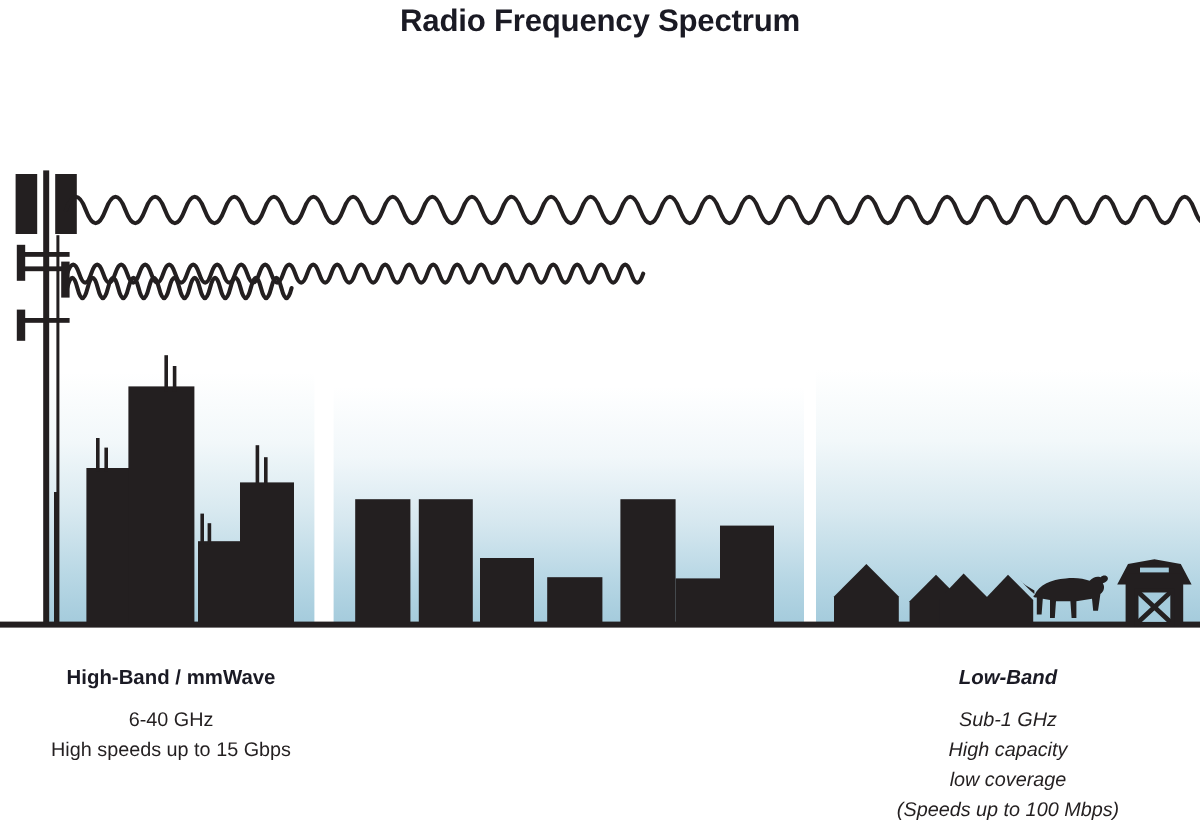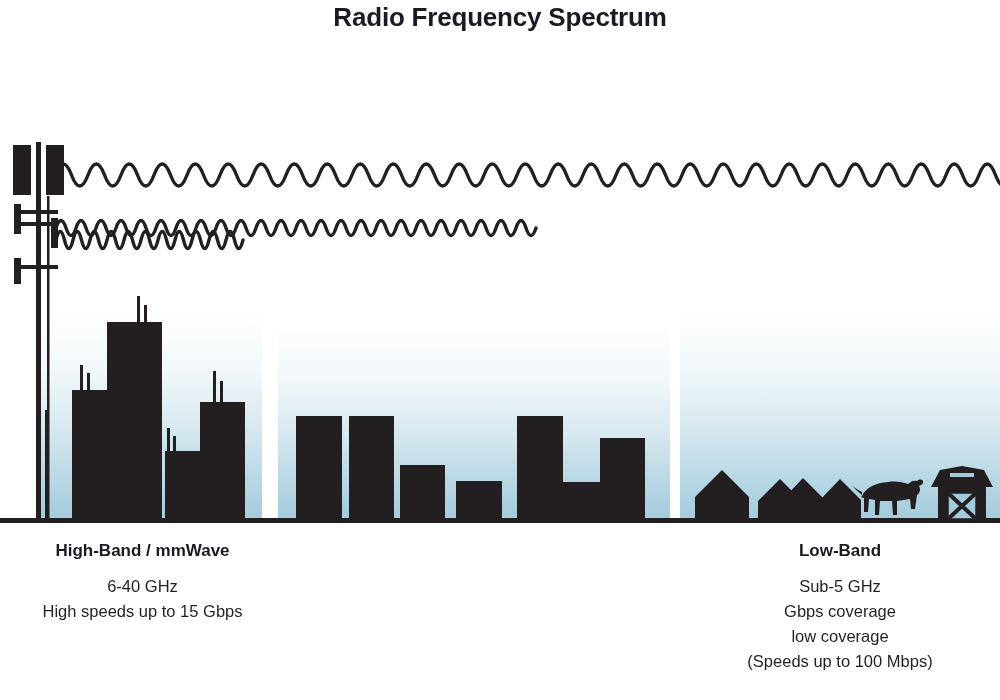--- a/index.html
+++ b/index.html
@@ -44,26 +44,26 @@
   }
   .labels {
     position: absolute;
     left: 0;
     top: 540px;
     width: 1000px;
     height: 160px;
   }
   .band-col {
     position: absolute;
-    top: 0;
+    top: 14px;
     text-align: center;
   }
   .band-col.high { left: 0px;   width: 285px; }
   .band-col.mid  { left: 345px; width: 290px; }
-  .band-col.low  { left: 695px; width: 290px; }
+  .band-col.low  { left: 695px; width: 290px; font-style: italic; }
 
   .band-title {
     font-size: 17px;
     font-weight: bold;
     color: #1a1a24;
     line-height: 22px;
     white-space: nowrap;
     font-family: "Liberation Sans", sans-serif;
   }
   .band-desc {
@@ -226,21 +226,21 @@
         <span class="line">High speeds up to 15 Gbps</span>
       </div>
     </div>
 
     <div class="band-col mid">
     </div>
 
     <div class="band-col low">
       <div class="band-title">Low-Band</div>
       <div class="band-desc">
-        <span class="line">Sub-5 GHz</span>
-        <span class="line">Gbps coverage</span>
+        <span class="line">Sub-1 GHz</span>
+        <span class="line">High capacity</span>
         <span class="line">low coverage</span>
         <span class="line">(Speeds up to 100 Mbps)</span>
       </div>
     </div>
 
   </div>
 </div>
 
 </body></html>

